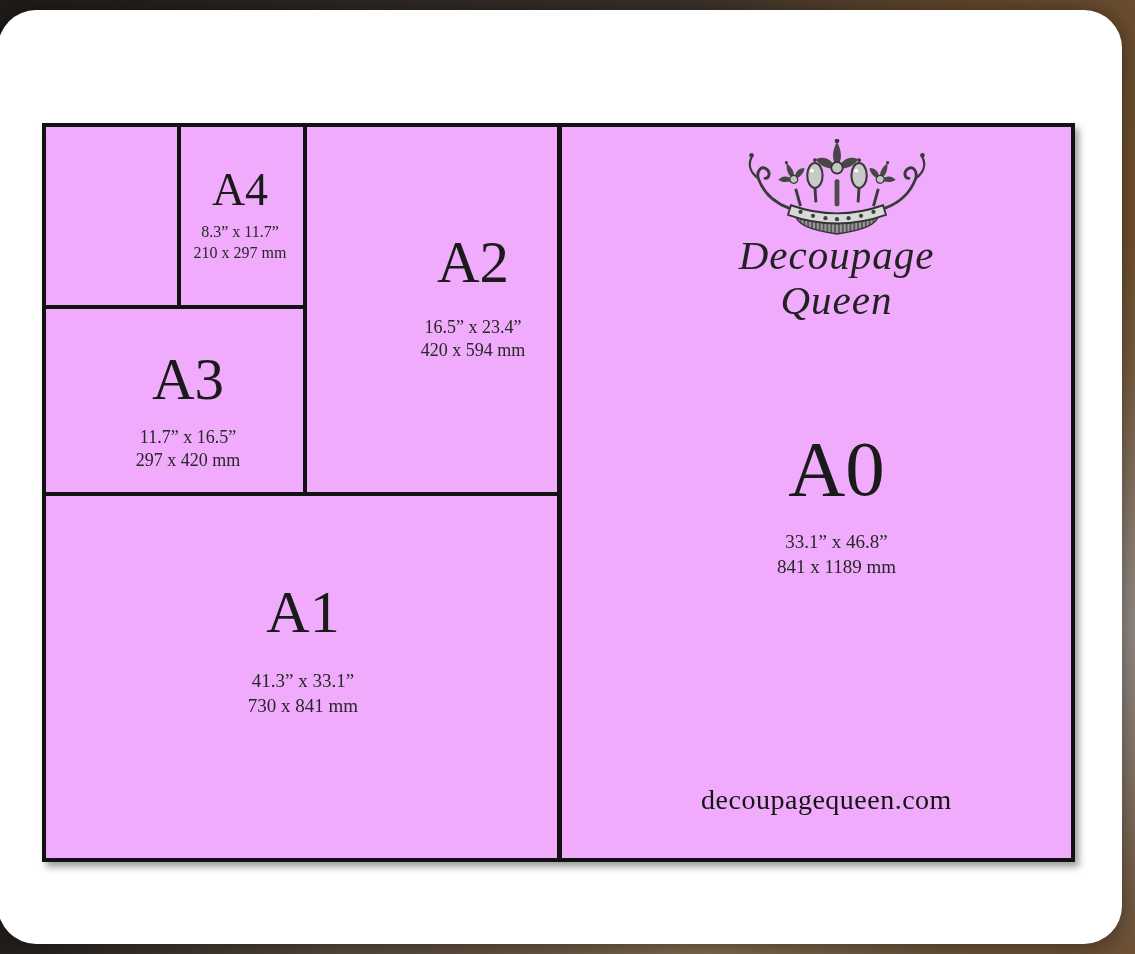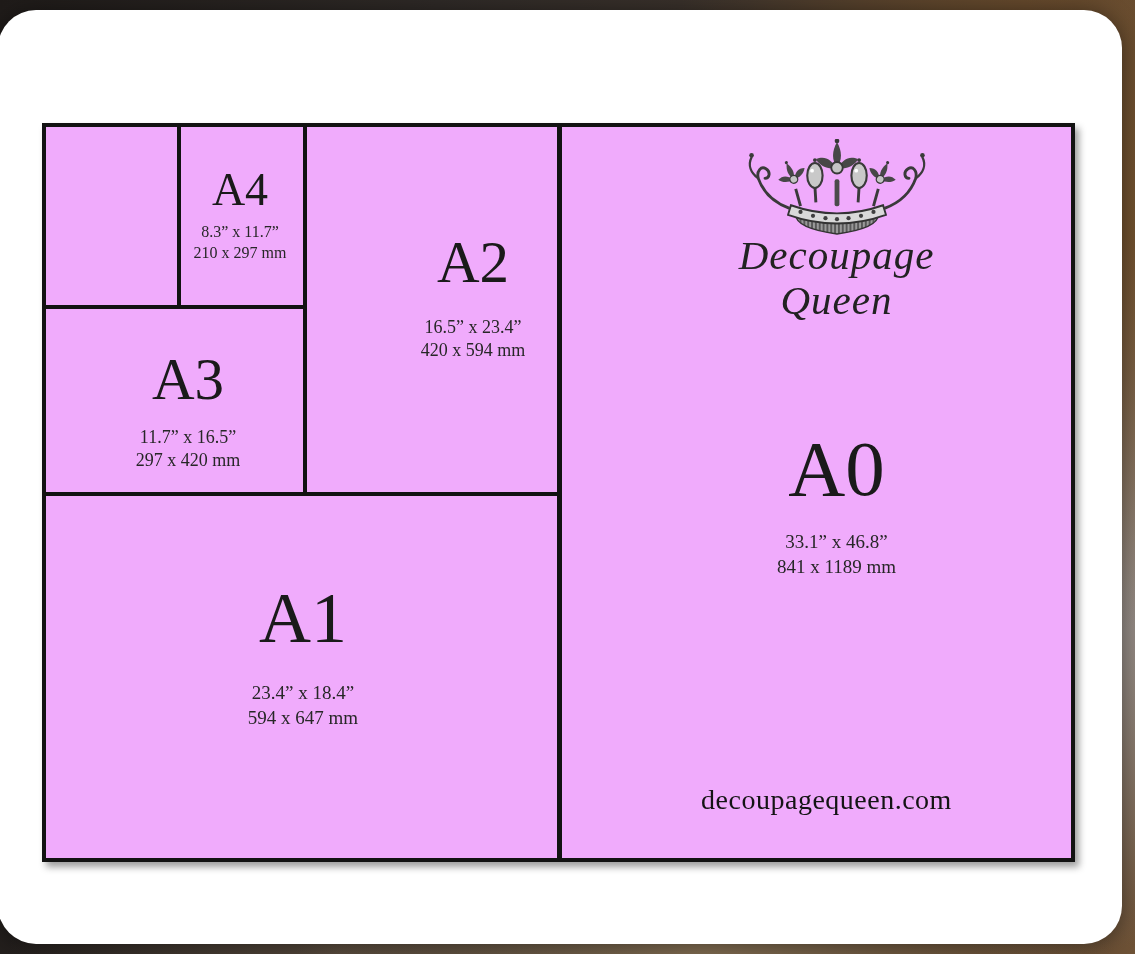--- a/index.html
+++ b/index.html
@@ -43,21 +43,21 @@
   .cell-a4{left:119px;top:40px;width:150px;}
   .cell-a4 .title{font-size:46px;}
   .cell-a4 .dims{font-size:16px;margin-top:9px;}
   .cell-a2{left:261px;top:106px;width:250px;padding-left:41px;}
   .cell-a2 .title{font-size:59px;}
   .cell-a2 .dims{font-size:18px;margin-top:24px;}
   .cell-a3{left:0;top:223px;width:284px;}
   .cell-a3 .title{font-size:59px;}
   .cell-a3 .dims{font-size:18px;margin-top:17px;}
   .cell-a1{left:0;top:455px;width:514px;}
-  .cell-a1 .title{font-size:72px;}
+  .cell-a1 .title{font-size:60px;}
   .cell-a1 .dims{font-size:19px;margin-top:27px;}
 
   .cell-a0{left:516px;top:0;width:509px;height:888px;padding-left:20px;box-sizing:content-box;
            display:flex;flex-direction:column;align-items:center;}
   .crown{margin-top:12px;width:200px;height:96px;}
   .brand-script{font-style:italic;font-size:41px;line-height:1.0;color:#222;letter-spacing:1px;}
   .brand-script.q{margin-top:4px;}
   .cell-a0 .title{font-size:79px;margin-top:108px;line-height:1;}
   .cell-a0 .dims{font-size:19px;margin-top:22px;}
   .website{position:absolute;bottom:42px;left:516px;width:529px;text-align:center;
@@ -100,22 +100,22 @@
     <div class="title">A3</div>
     <div class="dims">
       <div>11.7” x 16.5”</div>
       <div>297 x 420 mm</div>
     </div>
   </div>
 
   <div class="cell cell-a1">
     <div class="title">A1</div>
     <div class="dims">
-      <div>23.4” x 18.4”</div>
-      <div>594 x 647 mm</div>
+      <div>41.3” x 33.1”</div>
+      <div>730 x 841 mm</div>
     </div>
   </div>
 
   <div class="cell cell-a0">
     <svg class="crown" viewBox="0 0 200 100" xmlns="http://www.w3.org/2000/svg">
       <defs>
         <pattern id="hatch" width="4" height="8" patternUnits="userSpaceOnUse">
           <rect width="4" height="8" fill="#9a9a9a"></rect>
           <line x1="2" y1="0" x2="2" y2="8" stroke="#3c3c3c" stroke-width="1.4"></line>
         </pattern>

